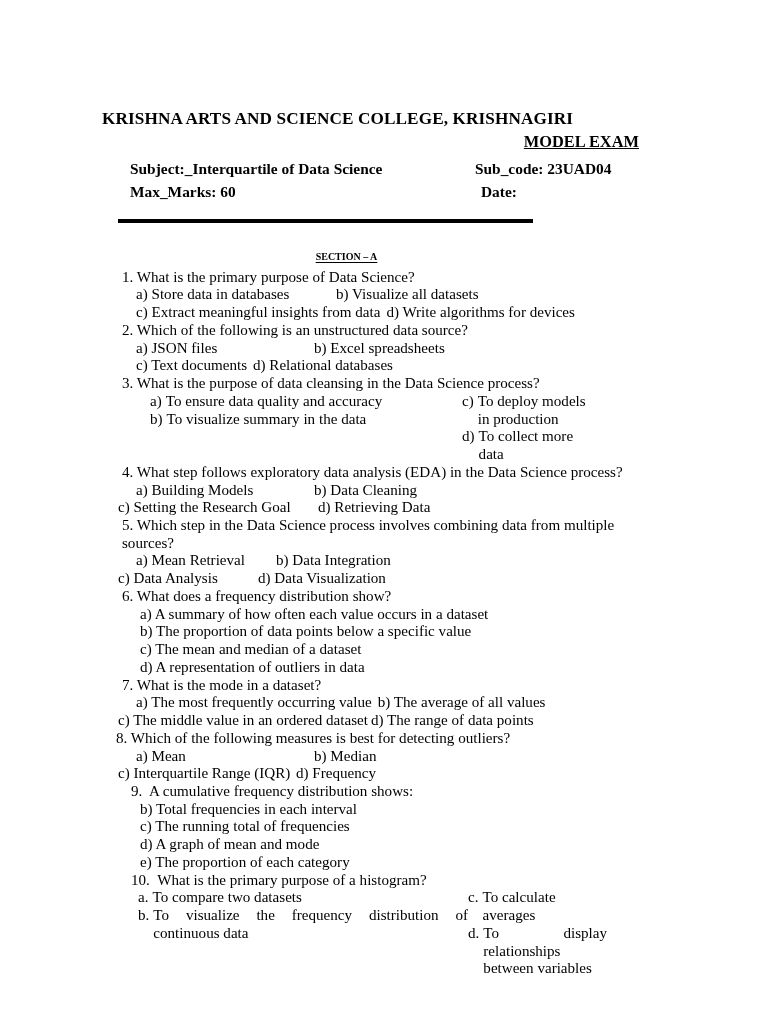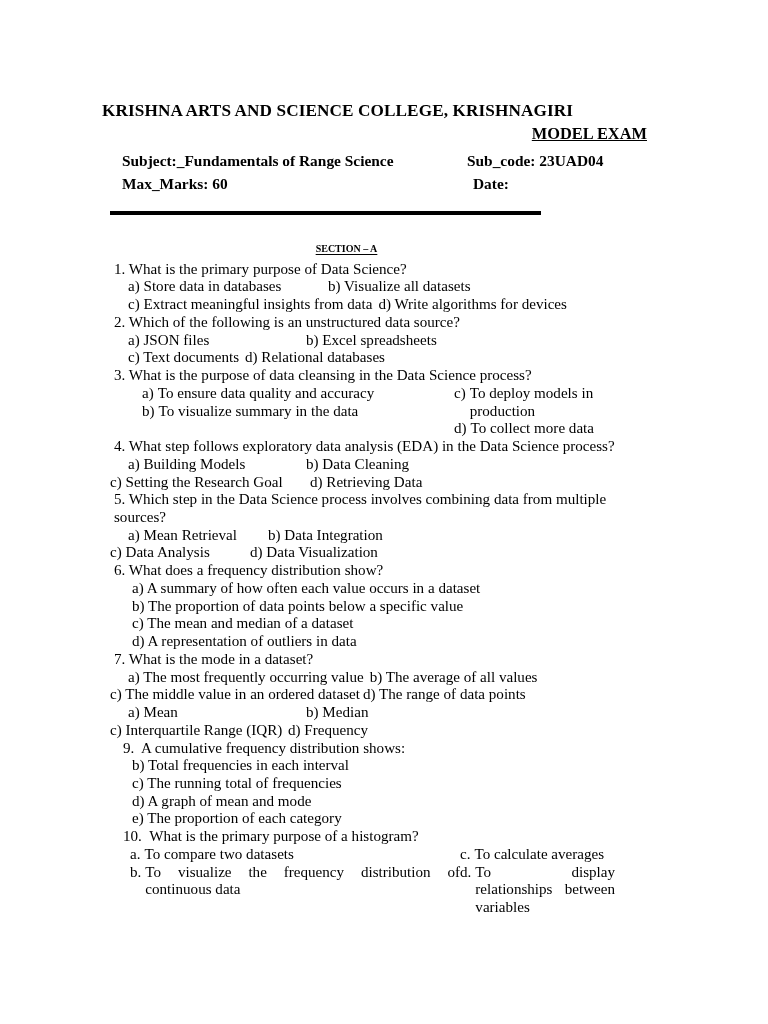--- a/index.html
+++ b/index.html
@@ -15,21 +15,21 @@
     color: #000000;
     overflow: hidden;
     position: relative;
   }
 
   .page {
     position: relative;
     width: 651px;
     height: 1024px;
     box-sizing: border-box;
-    padding: 4px;
+    padding: 12px;
   }
 
   
   .header {
     padding-top: 96px;
   }
   .college-name {
     text-align: center;
     font-weight: bold;
     font-size: 17.2px;
@@ -189,21 +189,21 @@
 <div class="page">
 
   <div class="header">
 
     <div class="college-name">KRISHNA ARTS AND SCIENCE COLLEGE, KRISHNAGIRI</div>
 
     <div class="exam-name"><span class="u">MODEL EXAM</span></div>
 
     <div class="meta">
       <div class="meta-row first">
-        <div class="meta-left"><span>Subject:_</span><span>Fundamentals of Range Science</span></div>
+        <div class="meta-left"><span>Subject:_</span><span>Interquartile of Data Science</span></div>
         <div class="meta-right"><span>Sub_code: </span><span>23UAD04</span></div>
       </div>
       <div class="meta-row second">
         <div class="meta-left"><span>Max_Marks: </span><span>60</span></div>
         <div class="meta-right"><span>Date:</span></div>
       </div>
     </div>
 
     <div class="rule"></div>
   </div>
@@ -271,20 +271,21 @@
       <div class="opt-single deep">d) A representation of outliers in data</div>
     </div>
 
     <div class="q-block">
       <div class="q-stem ind-1">7. What is the mode in a dataset?</div>
       <div class="opt-line lead-a"><span class="col-a auto">a) The most frequently occurring value</span><span>b) The average of all values</span></div>
       <div class="opt-line lead-c"><span class="col-a auto2">c) The middle value in an ordered dataset</span><span>d) The range of data points</span></div>
     </div>
 
     <div class="q-block">
+      <div class="q-stem ind-0">8. Which of the following measures is best for detecting outliers?</div>
       <div class="opt-line lead-a"><span class="col-a">a) Mean</span><span>b) Median</span></div>
       <div class="opt-line lead-c"><span class="col-a">c) Interquartile Range (IQR)</span><span>d) Frequency</span></div>
     </div>
 
     <div class="q-block">
       <div class="q-stem ind-2">9.  A cumulative frequency distribution shows:</div>
       <div class="opt-single deep">b) Total frequencies in each interval</div>
       <div class="opt-single deep">c) The running total of frequencies</div>
       <div class="opt-single deep">d) A graph of mean and mode</div>
       <div class="opt-single deep">e) The proportion of each category</div>

